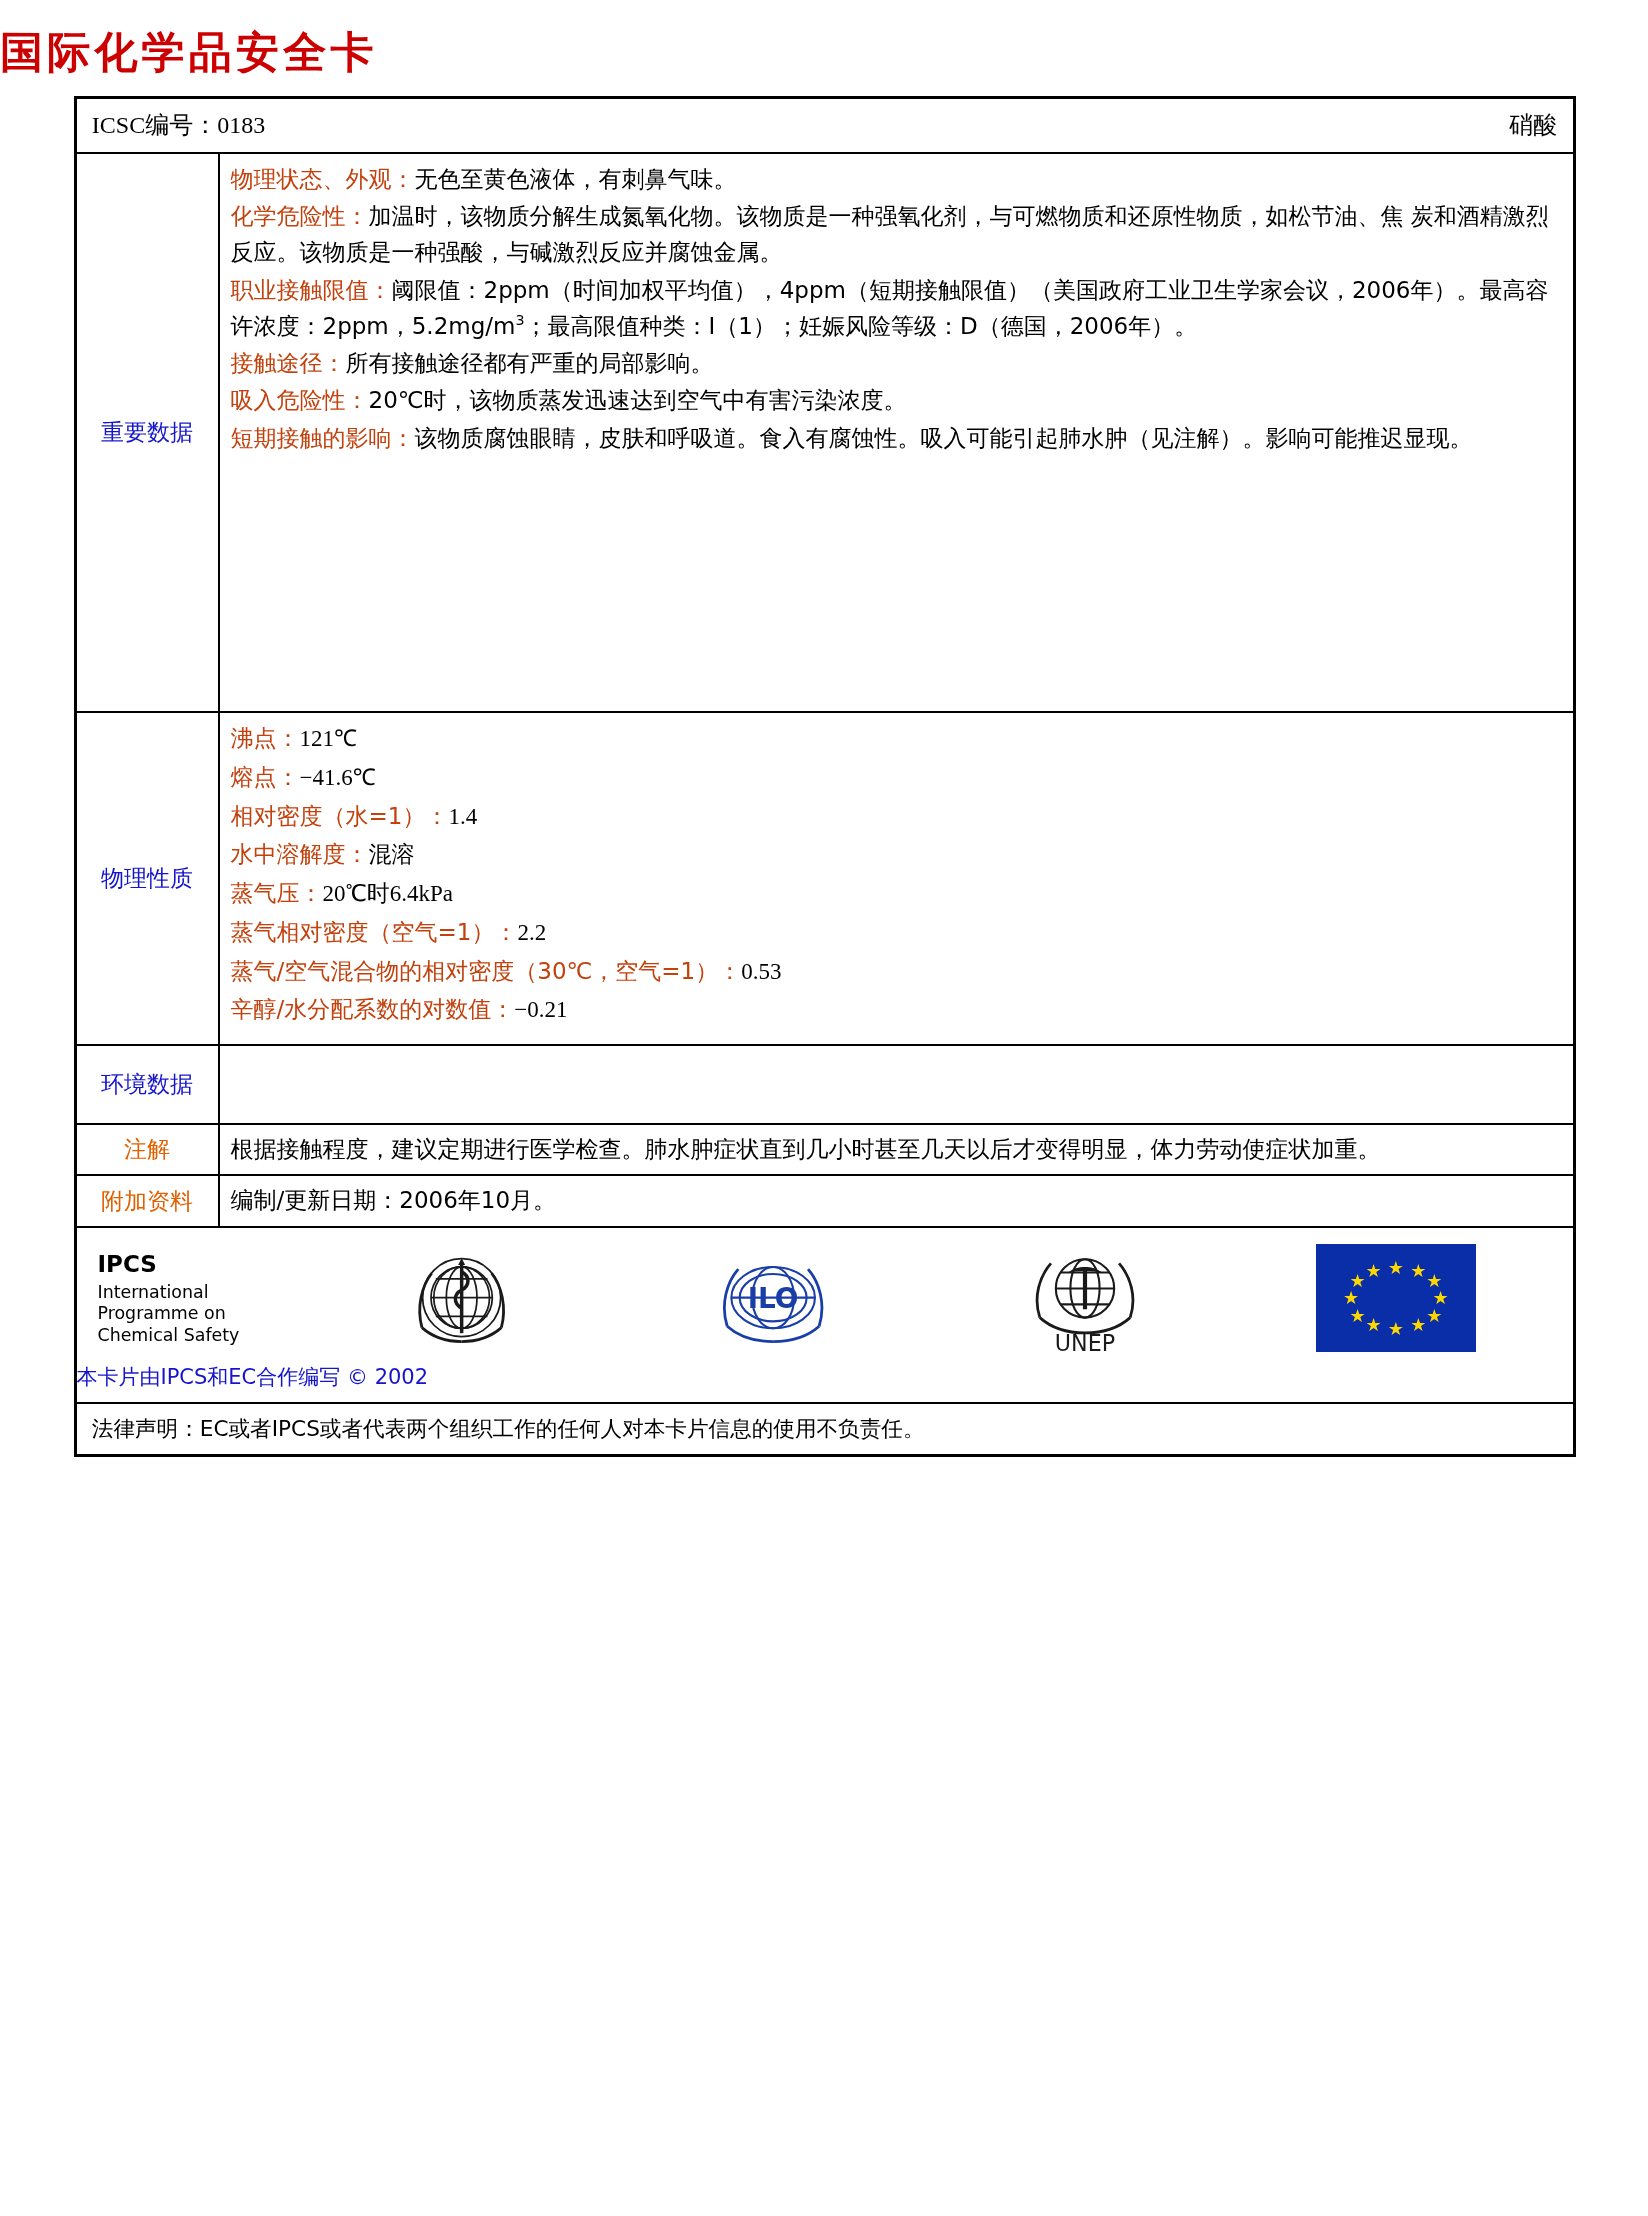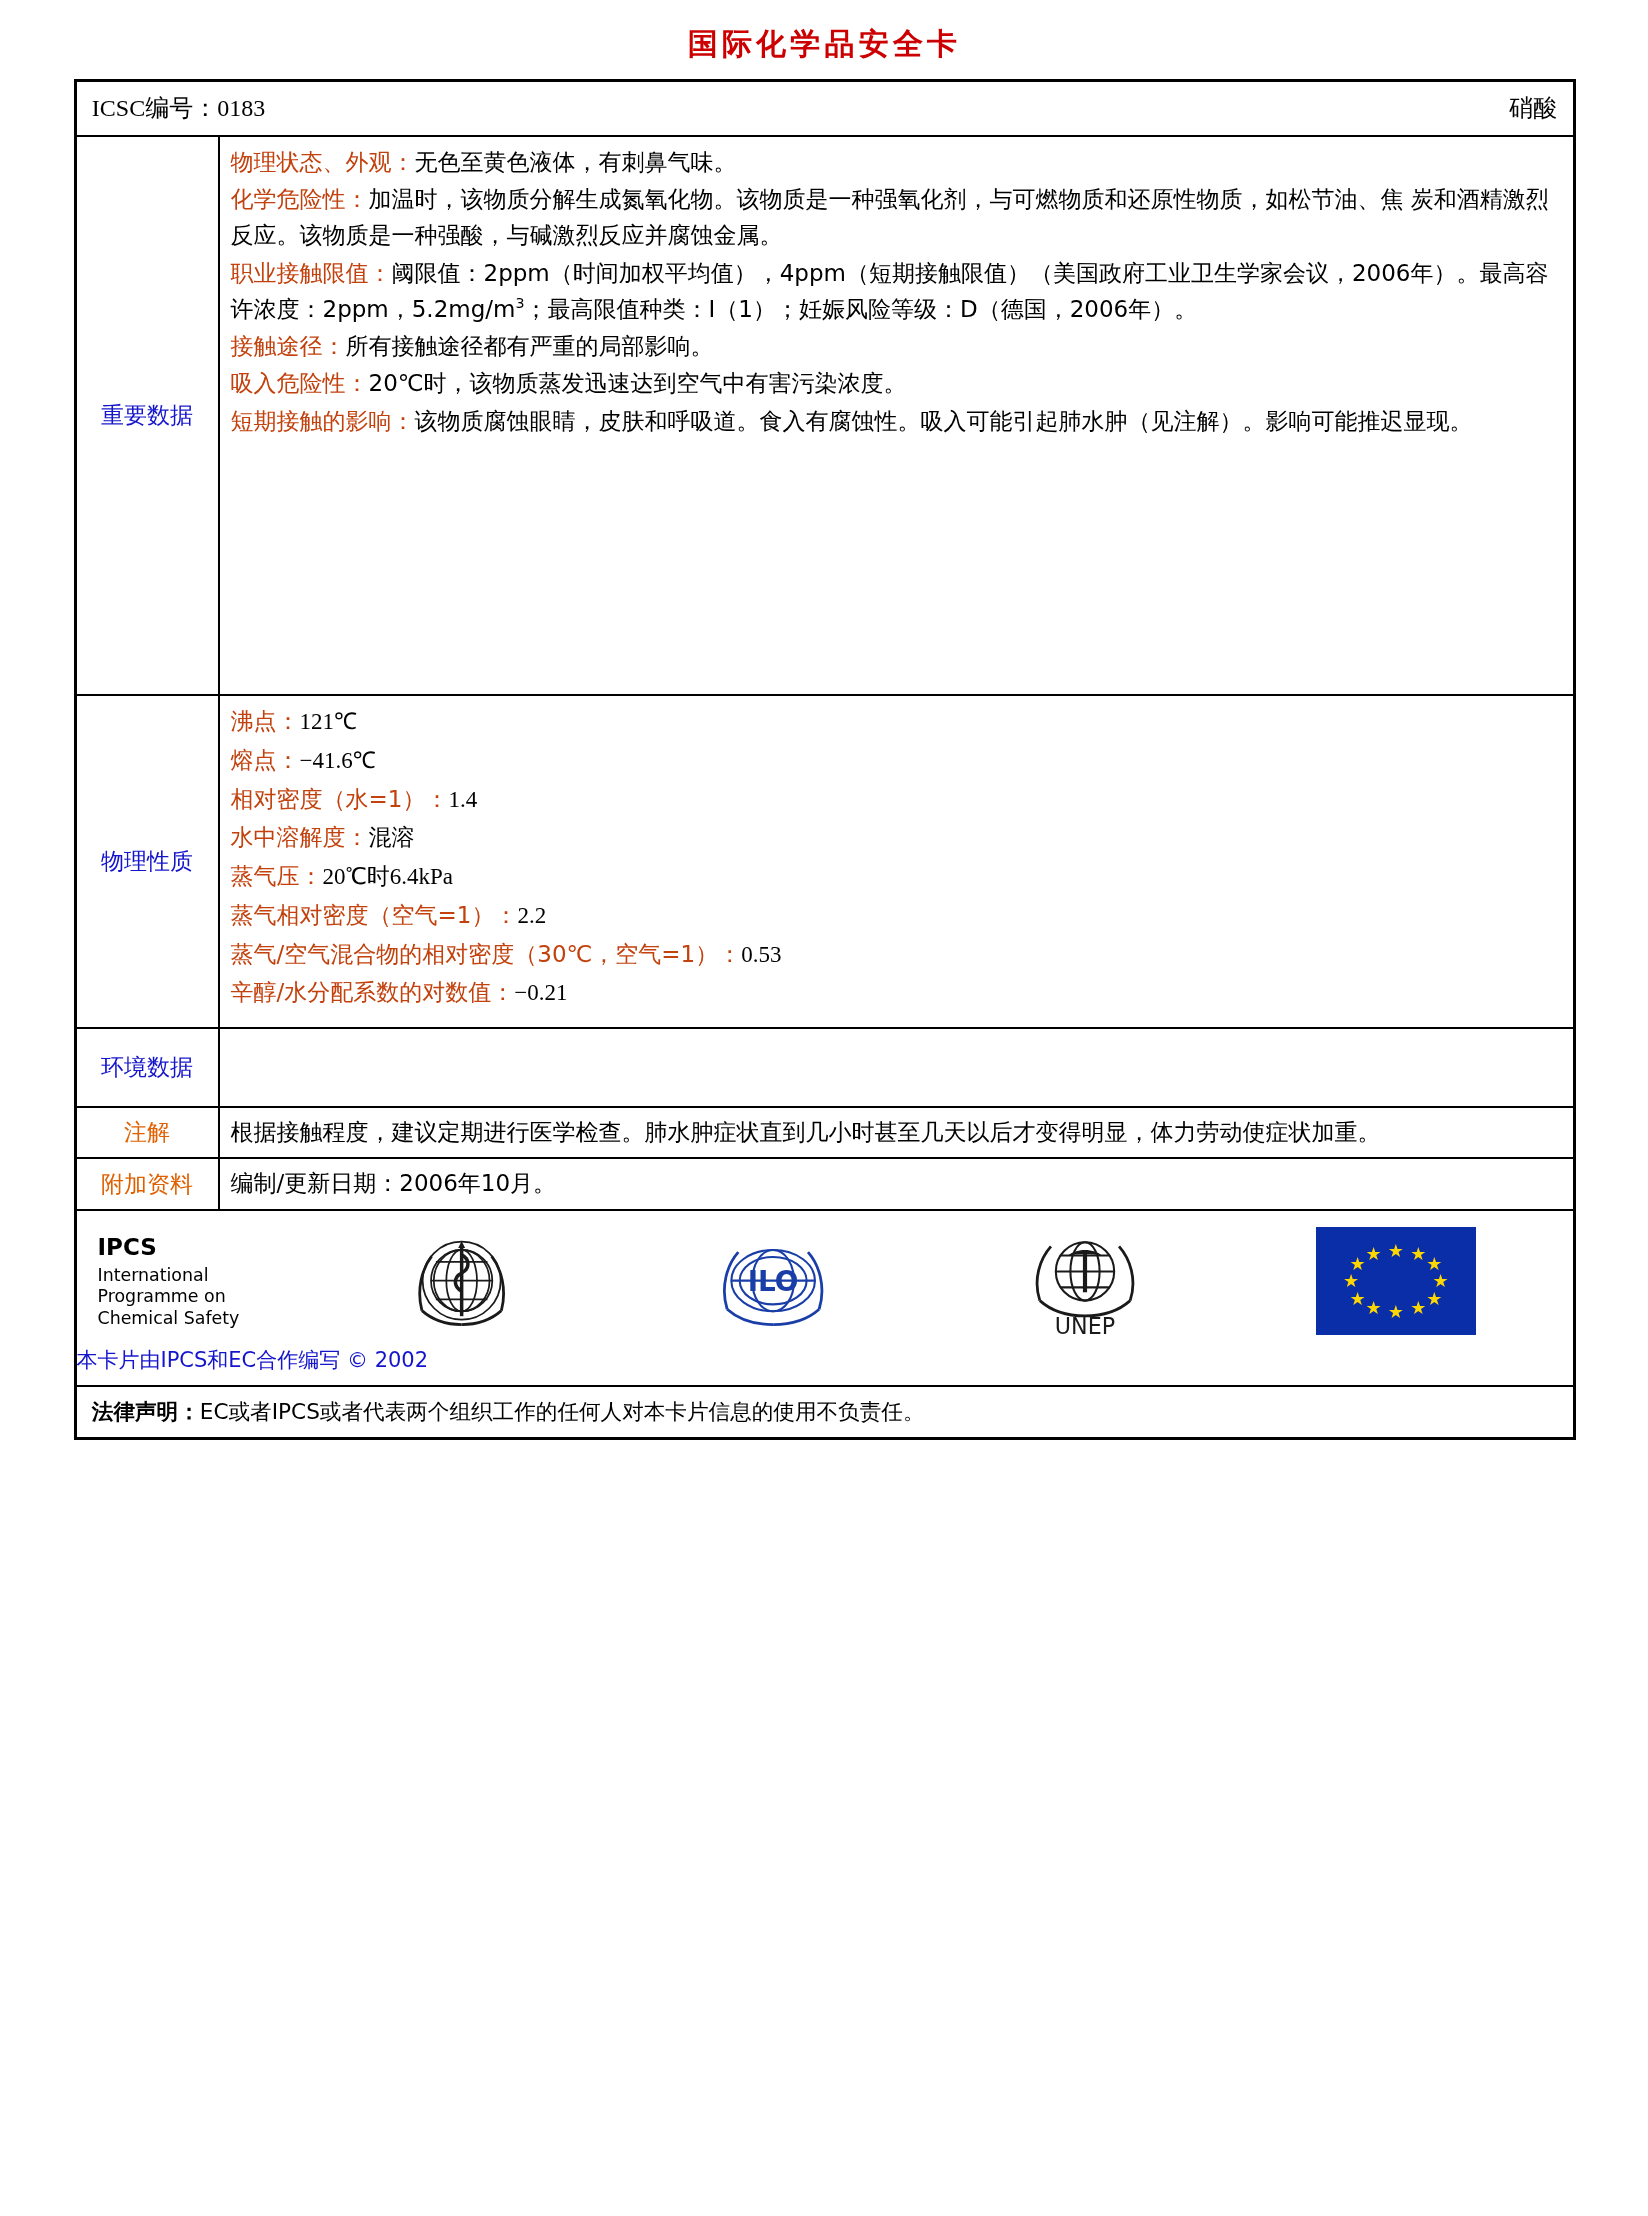--- a/index.html
+++ b/index.html
@@ -11,25 +11,24 @@
     width: 1649px;
     font-family: "Liberation Serif", "DejaVu Serif", serif;
     color: #000000;
   }
   .page {
     width: 1649px;
     box-sizing: border-box;
     padding: 0;
   }
   .doc-title {
-    text-align: center;
     color: #cc0000;
     font-family: "DejaVu Sans", "Liberation Sans", sans-serif;
     font-weight: bold;
-    font-size: 30px;
+    font-size: 43px;
     letter-spacing: 4.2px;
     padding-top: 24px;
     padding-bottom: 14px;
   }
   .card {
     margin: 0 auto;
     width: 1502px;
     border: 3.5px solid #000000;
     box-sizing: border-box;
     background: #ffffff;
@@ -160,21 +159,21 @@
     color: #1414cc;
     font-family: "DejaVu Sans", "Liberation Sans", sans-serif;
     font-size: 21px;
     padding: 4.2px 0 11px 0;
   }
   .legal {
     padding: 9.7px 15.3px 11px 15.3px;
     font-size: 21.6px;
     font-family: "DejaVu Sans", "Liberation Sans", sans-serif;
   }
-  .legal .k { color: #000000; font-weight: bold; }
+  .legal .k { color: #000000; font-weight: normal; }
   sub, sup { font-size: 0.62em; }
 </style>
 </head>
 <body>
 
 <div class="page">
 
   <div class="doc-title">国际化学品安全卡</div>
 
   <div class="card">

